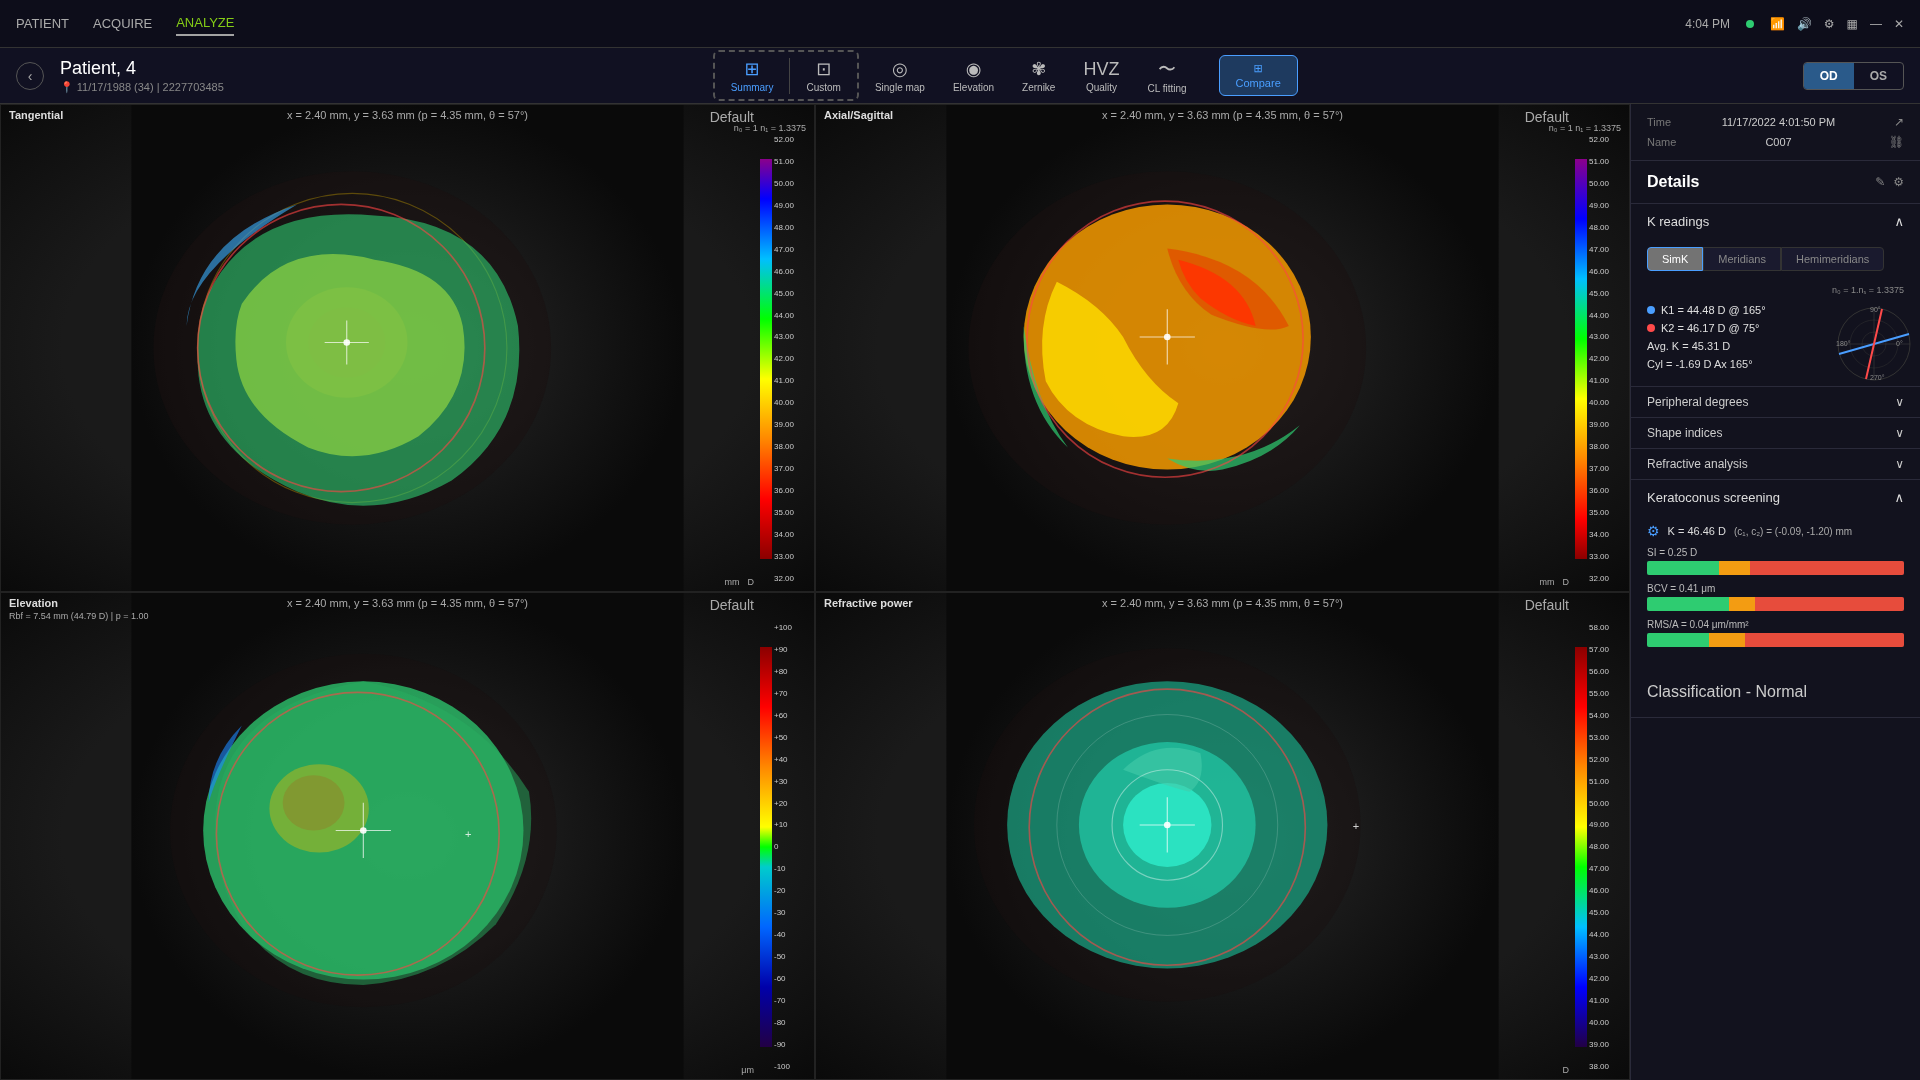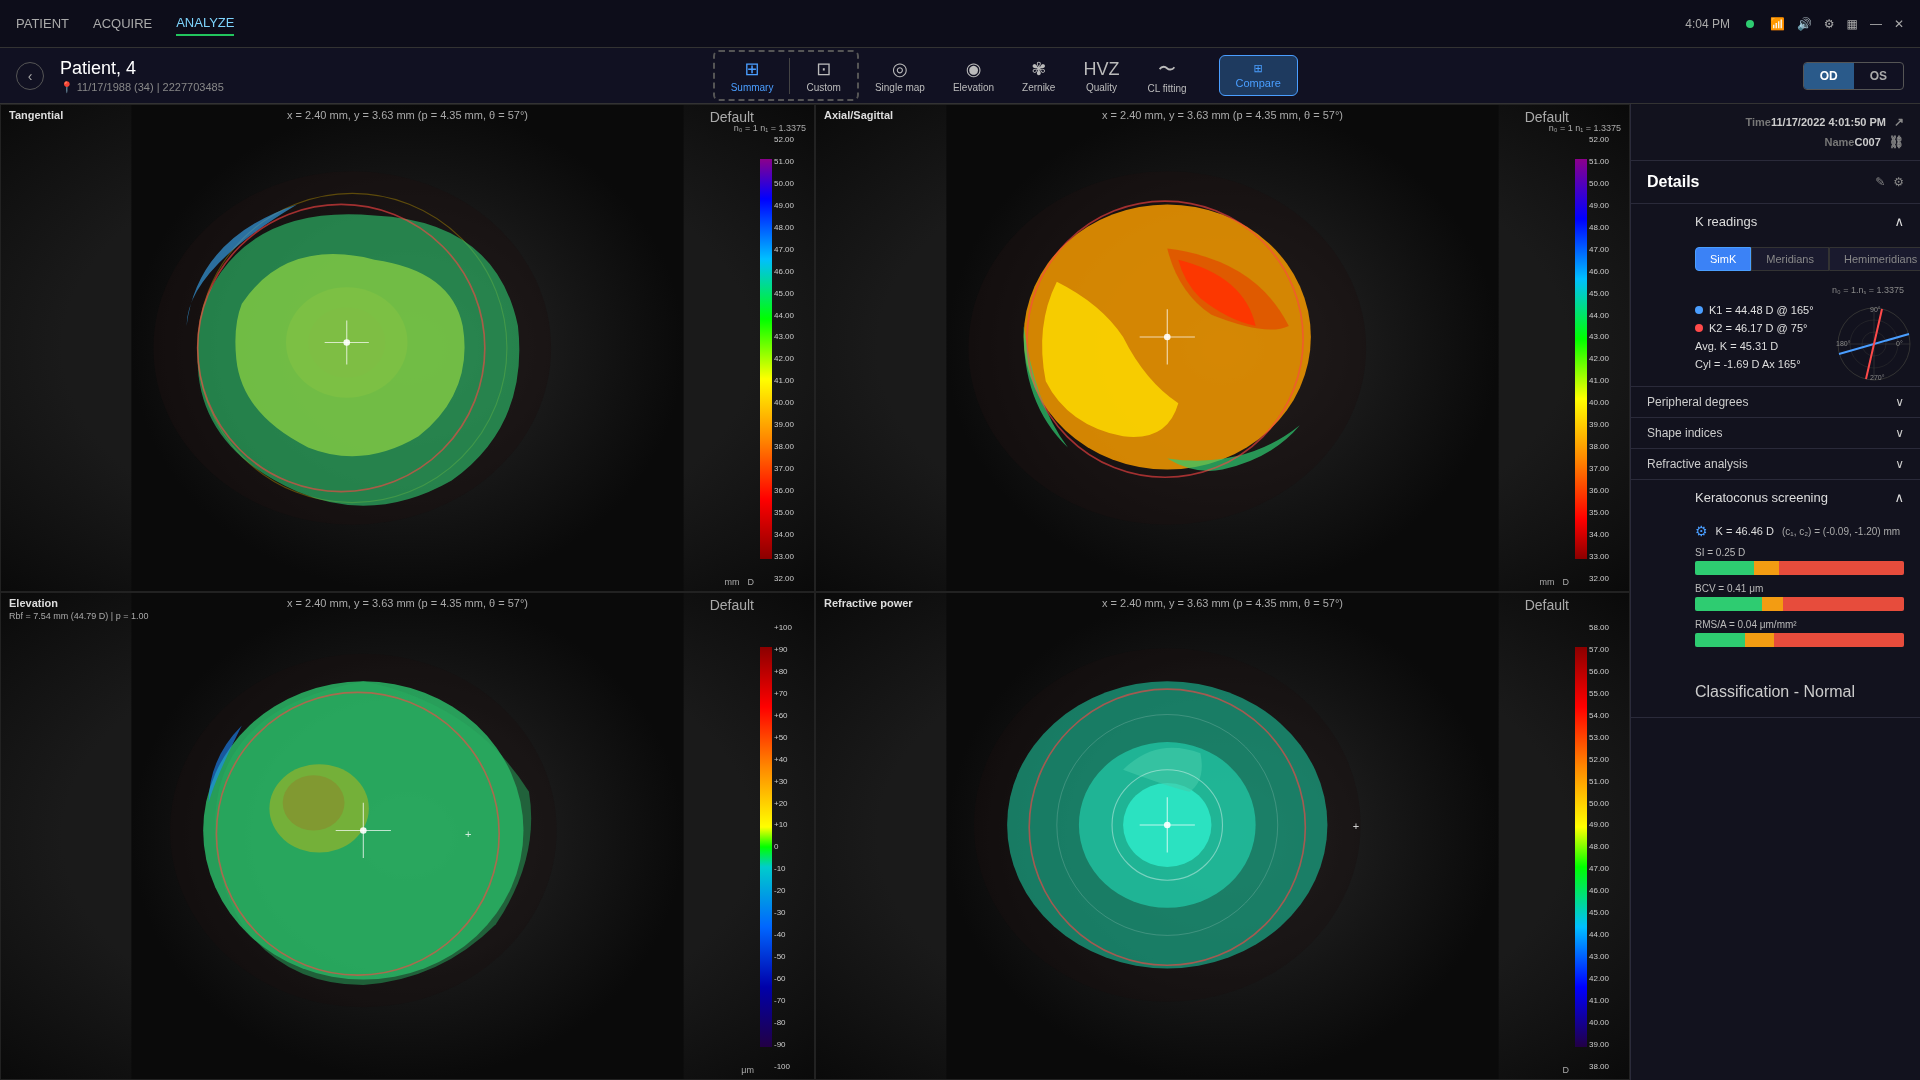--- a/index.html
+++ b/index.html
@@ -28,22 +28,22 @@
       gap: 24px;
       align-items: center;
     }
     .nav-item {
       color: #aaa;
       font-size: 13px;
       cursor: pointer;
       padding: 4px 0;
     }
     .nav-item.active {
-      color: #7dd3fc;
-      border-bottom: 2px solid #22c55e;
+      color: #84cc16;
+      border-bottom: 2px solid #a3a3a3;
     }
     .topbar-right {
       margin-left: auto;
       display: flex;
       align-items: center;
       gap: 16px;
     }
     .time-display { color: #aaa; font-size: 12px; }
     .system-icons { display: flex; gap: 12px; align-items: center; color: #aaa; }
 
@@ -259,21 +259,20 @@
       align-items: center;
       justify-content: space-between;
       padding: 12px 16px;
       border-bottom: 1px solid #2a2a3a;
     }
     .details-title { font-size: 16px; font-weight: 600; color: #fff; }
     .details-actions { display: flex; gap: 8px; color: #888; }
 
     .section {
       border-bottom: 1px solid #2a2a3a;
-      padding-left: 48px;
     }
     .section-header {
       display: flex;
       align-items: center;
       justify-content: space-between;
       padding: 10px 16px;
       cursor: pointer;
       color: #ddd;
       font-size: 13px;
       font-weight: 500;
@@ -289,21 +288,21 @@
     .simk-tab {
       padding: 5px 14px;
       font-size: 11px;
       cursor: pointer;
       color: #888;
       border: 1px solid #333;
       background: #1a1a2e;
     }
     .simk-tab:first-child { border-radius: 4px 0 0 4px; }
     .simk-tab:last-child { border-radius: 0 4px 4px 0; }
-    .simk-tab.active { background: #3b82f6; color: #fff; border-color: #4a9eff; }
+    .simk-tab.active { background: #737373; color: #fff; border-color: #4a9eff; }
 
     .ng-label { font-size: 9px; color: #888; text-align: right; margin-bottom: 8px; }
 
     .simk-chart {
       display: flex;
       align-items: flex-start;
       gap: 12px;
     }
     .simk-values { flex: 1; }
     .simk-value { font-size: 11px; margin-bottom: 6px; display: flex; align-items: center; gap: 6px; }
@@ -367,24 +366,23 @@
       margin: 8px 16px;
     }
 
     
     .info-section {
       padding: 8px 16px;
       border-bottom: 1px solid #2a2a3a;
     }
     .info-row {
       display: flex;
-      justify-content: flex-end;
+      justify-content: space-between;
       align-items: center;
       padding: 3px 0;
-      font-weight: bold;
     }
     .info-label { font-size: 11px; color: #777; }
     .info-value { font-size: 11px; color: #ccc; }
 
     
     .close-analysis-btn {
       margin: auto 16px 16px;
       padding: 12px;
       background: #4a9eff;
       color: #fff;

